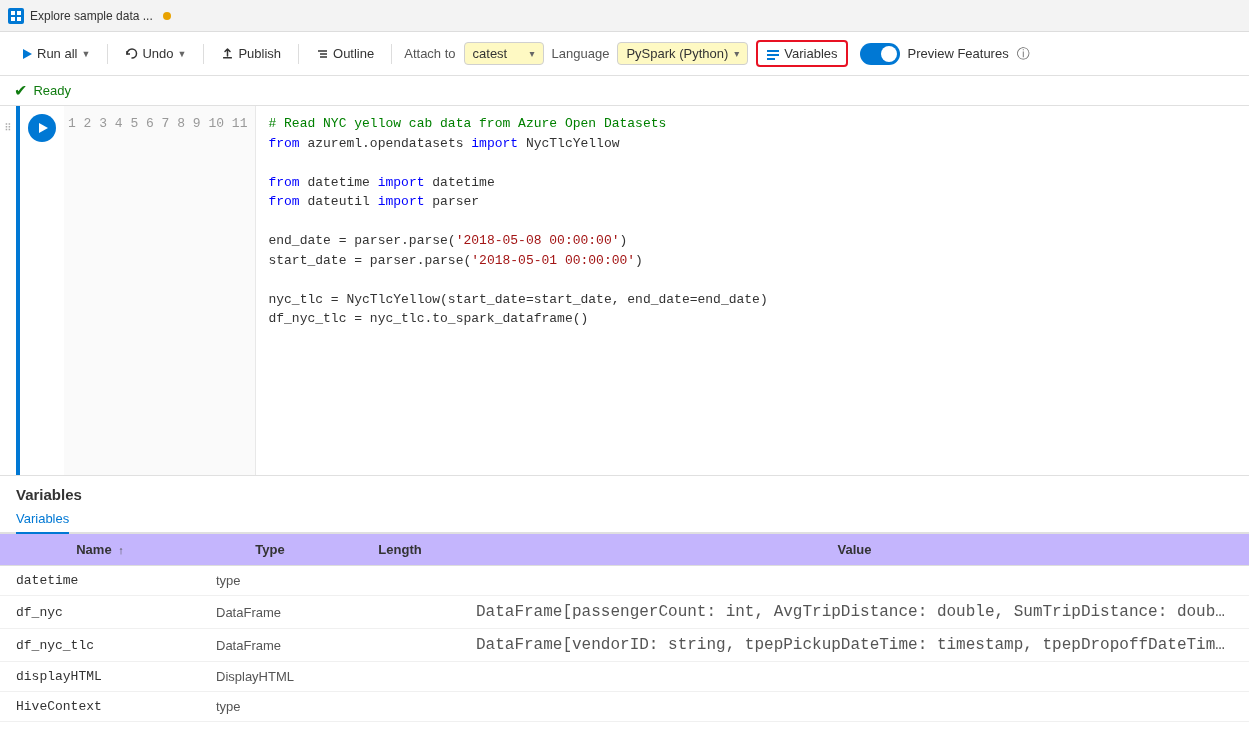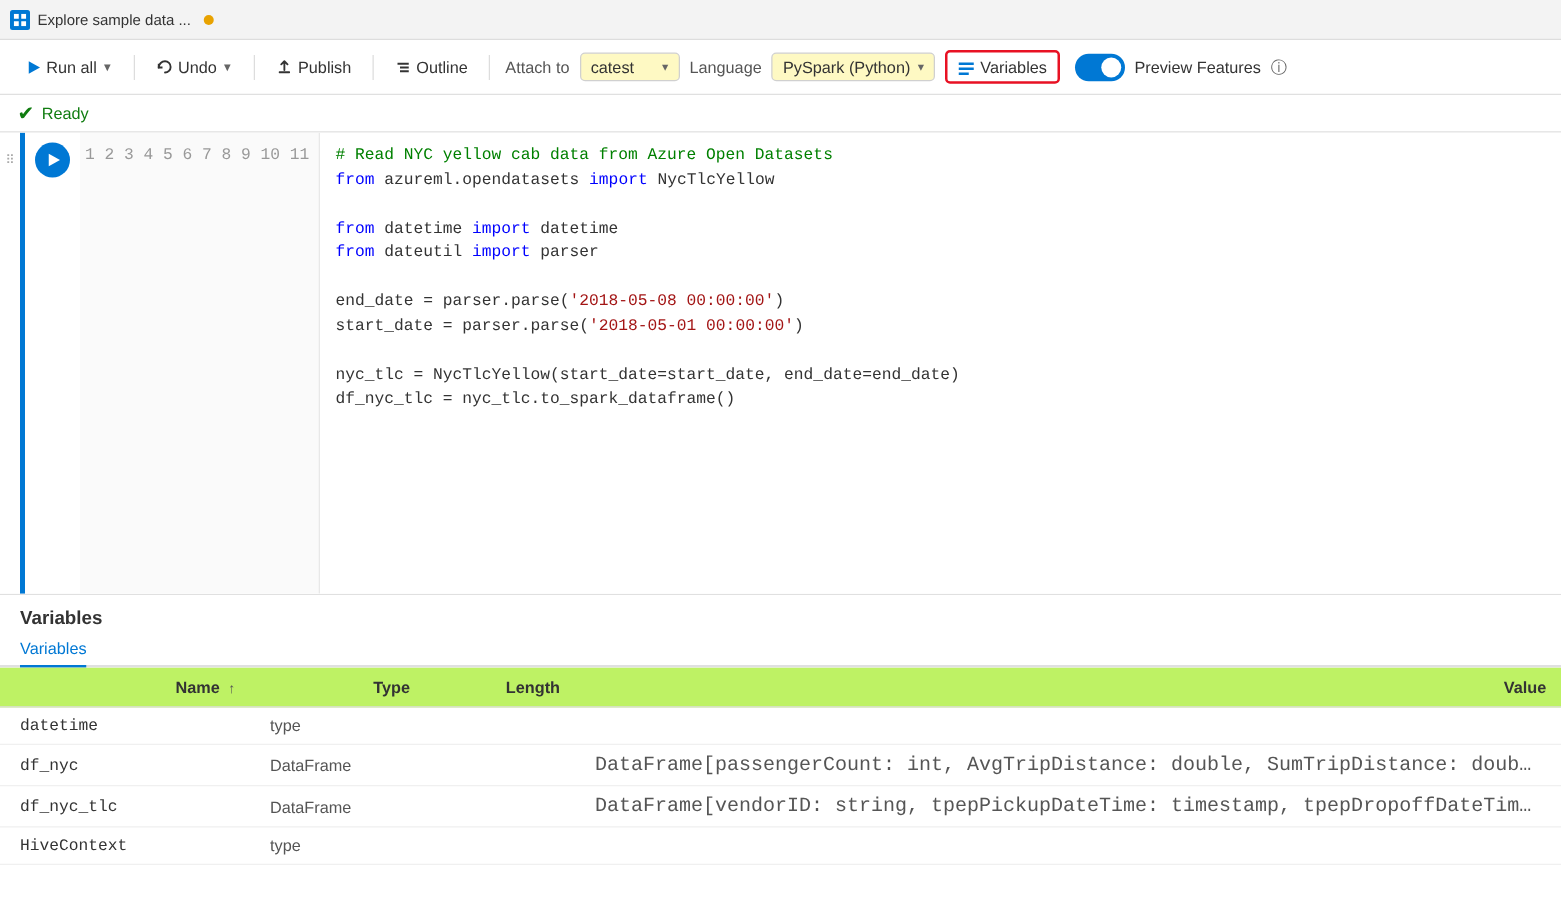--- a/index.html
+++ b/index.html
@@ -213,22 +213,22 @@
       overflow-y: auto;
     }
 
     table {
       width: 100%;
       border-collapse: collapse;
     }
 
     thead th {
       padding: 8px 12px;
-      text-align: right;
-      background: #bef264;
+      text-align: center;
+      background: #c4b5fd;
       font-weight: 600;
       font-size: 13px;
       color: #333;
       border-bottom: 1px solid #ddd;
     }
 
     thead th .sort-icon { color: #555; font-size: 11px; margin-left: 3px; }
 
     tbody tr { border-bottom: 1px solid #f0f0f0; }
 
@@ -419,20 +419,26 @@
     <td class="length-col"></td>
     <td class="value-col">DataFrame[passengerCount: int, AvgTripDistance: double, SumTripDistance: double]</td>
   </tr>
               <tr>
     <td class="name-col">df_nyc_tlc</td>
     <td class="type-col">DataFrame</td>
     <td class="length-col"></td>
     <td class="value-col">DataFrame[vendorID: string, tpepPickupDateTime: timestamp, tpepDropoffDateTime: timestamp, passengerCount: int, trip</td>
   </tr>
               <tr>
+    <td class="name-col">displayHTML</td>
+    <td class="type-col">DisplayHTML</td>
+    <td class="length-col"></td>
+    <td class="value-col"><notebookutils.visualization.displayhtml.displayhtml object="" at="" 0x7f021a4f42b0=""></notebookutils.visualization.displayhtml.displayhtml></td>
+  </tr>
+              <tr>
     <td class="name-col">HiveContext</td>
     <td class="type-col">type</td>
     <td class="length-col"></td>
     <td class="value-col"><class 'pyspark.sql.context.hivecontext'=""></class></td>
   </tr>
             </tbody>
         </table>
       </div>
     </div>
 

